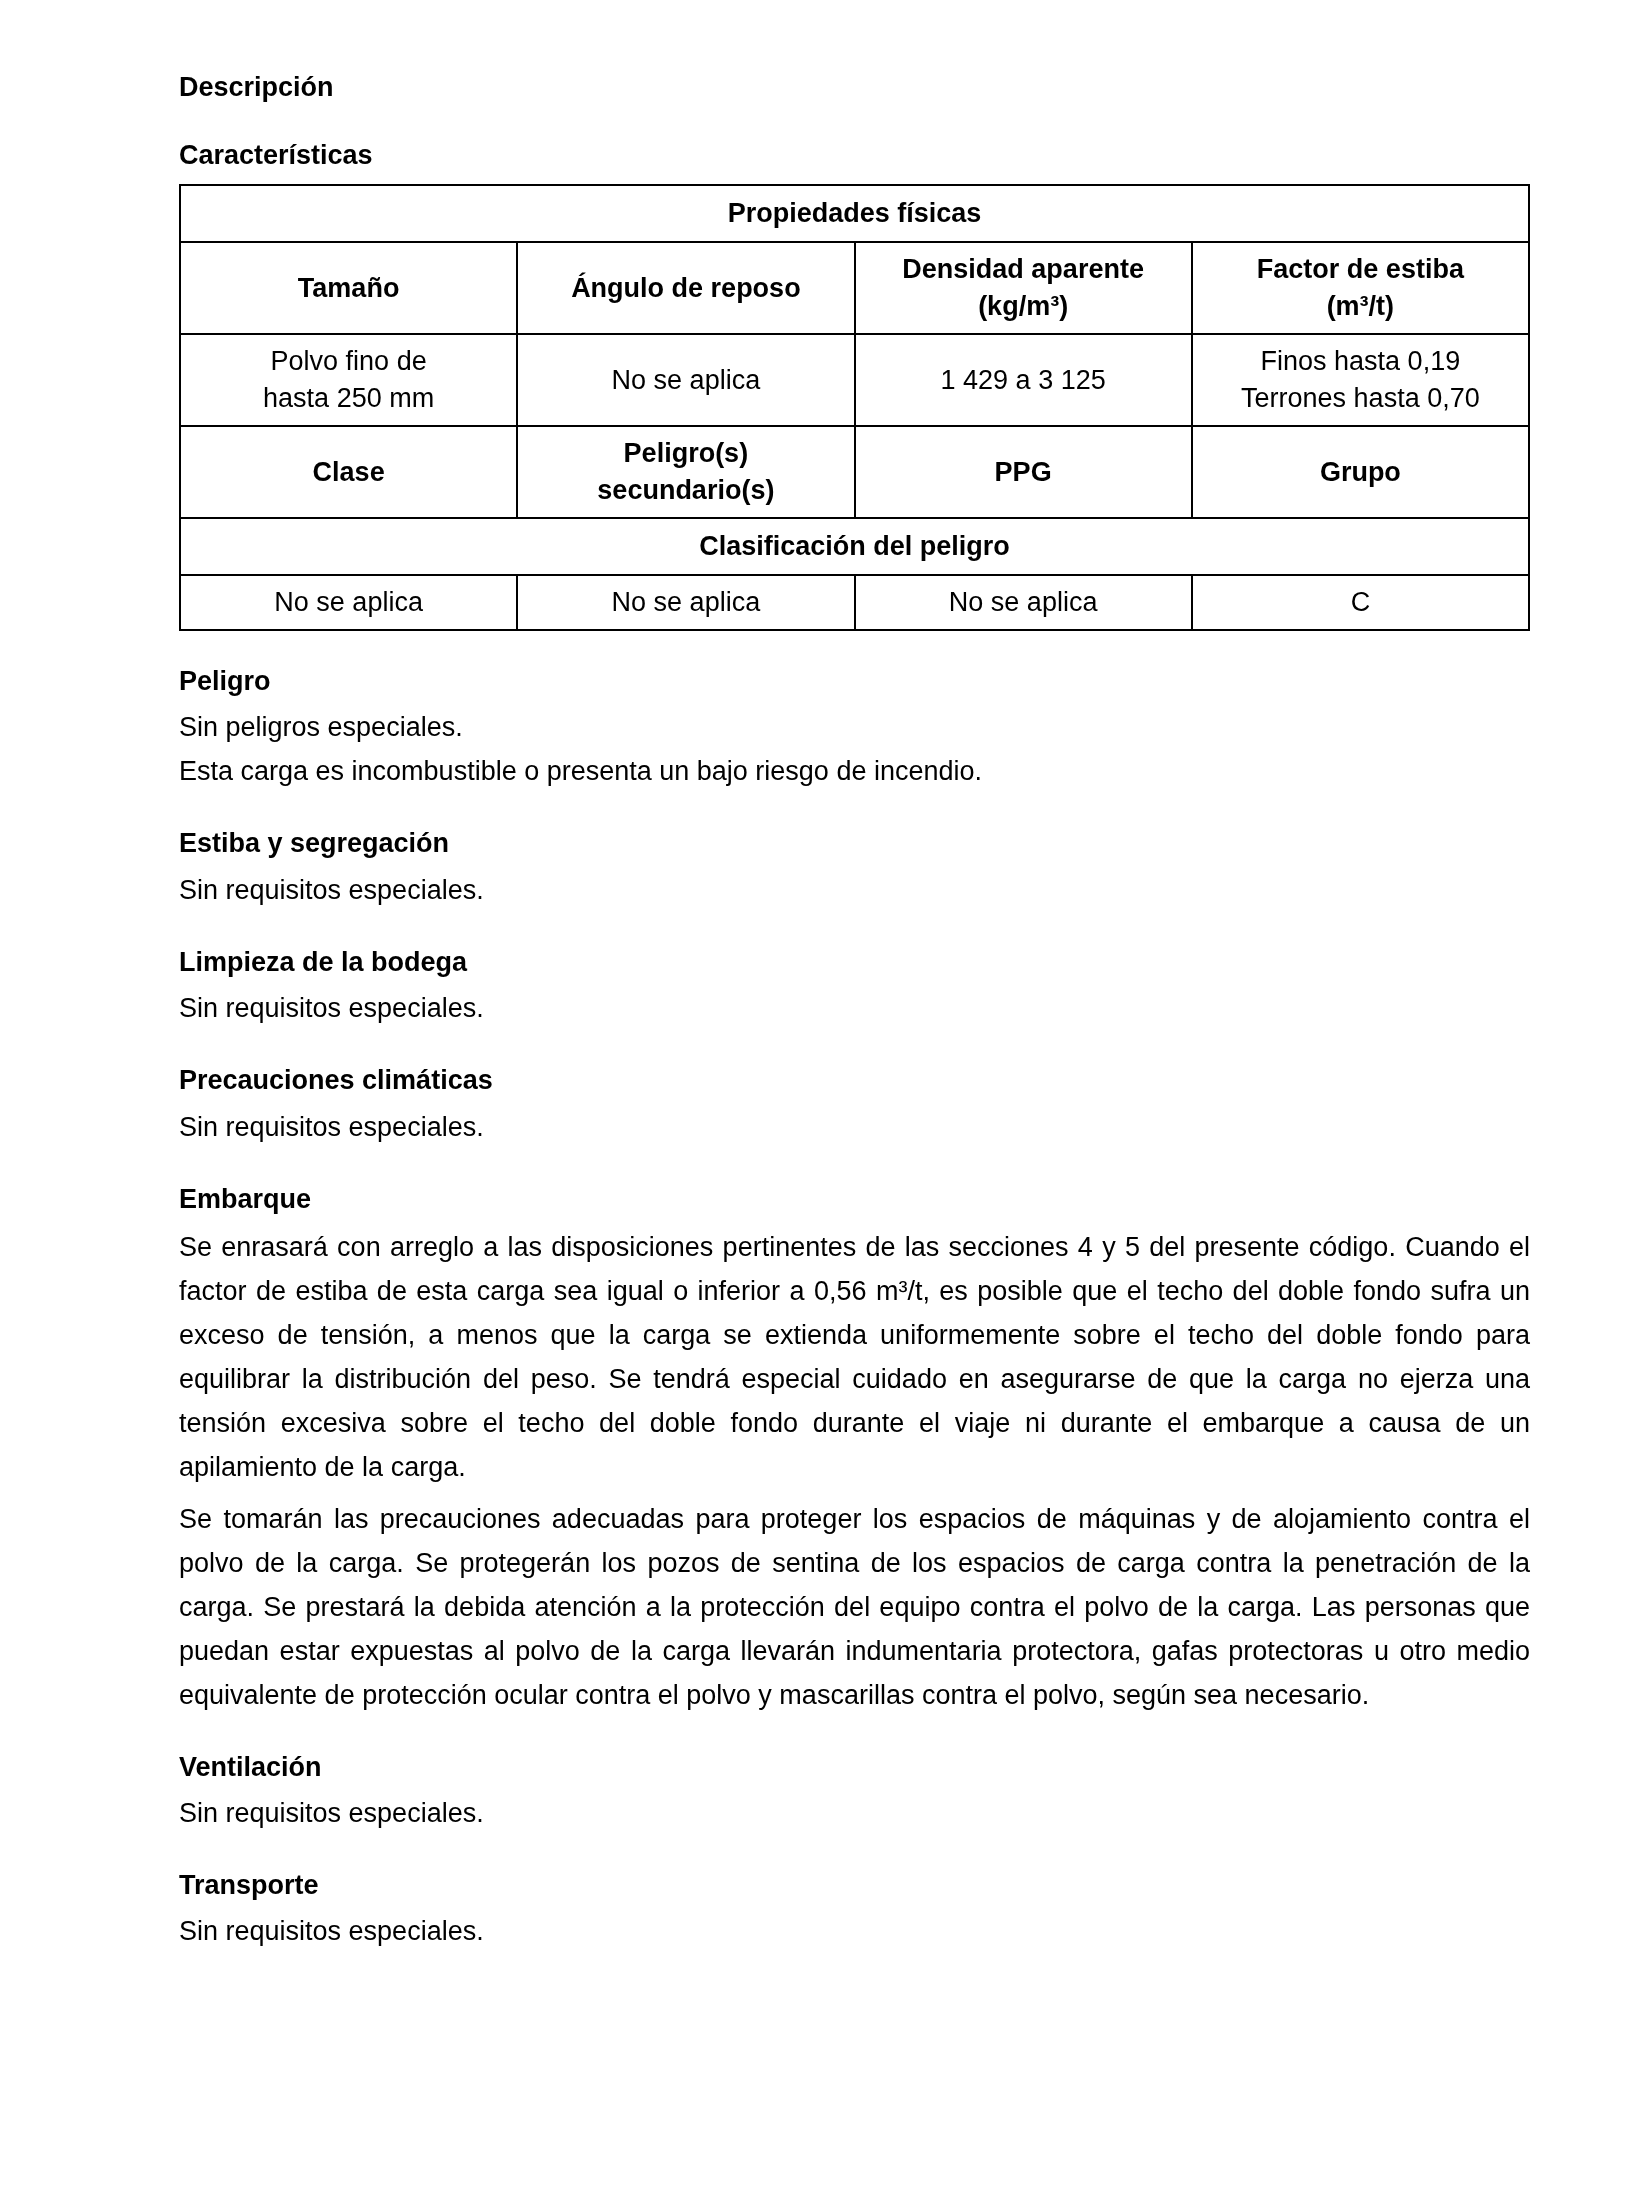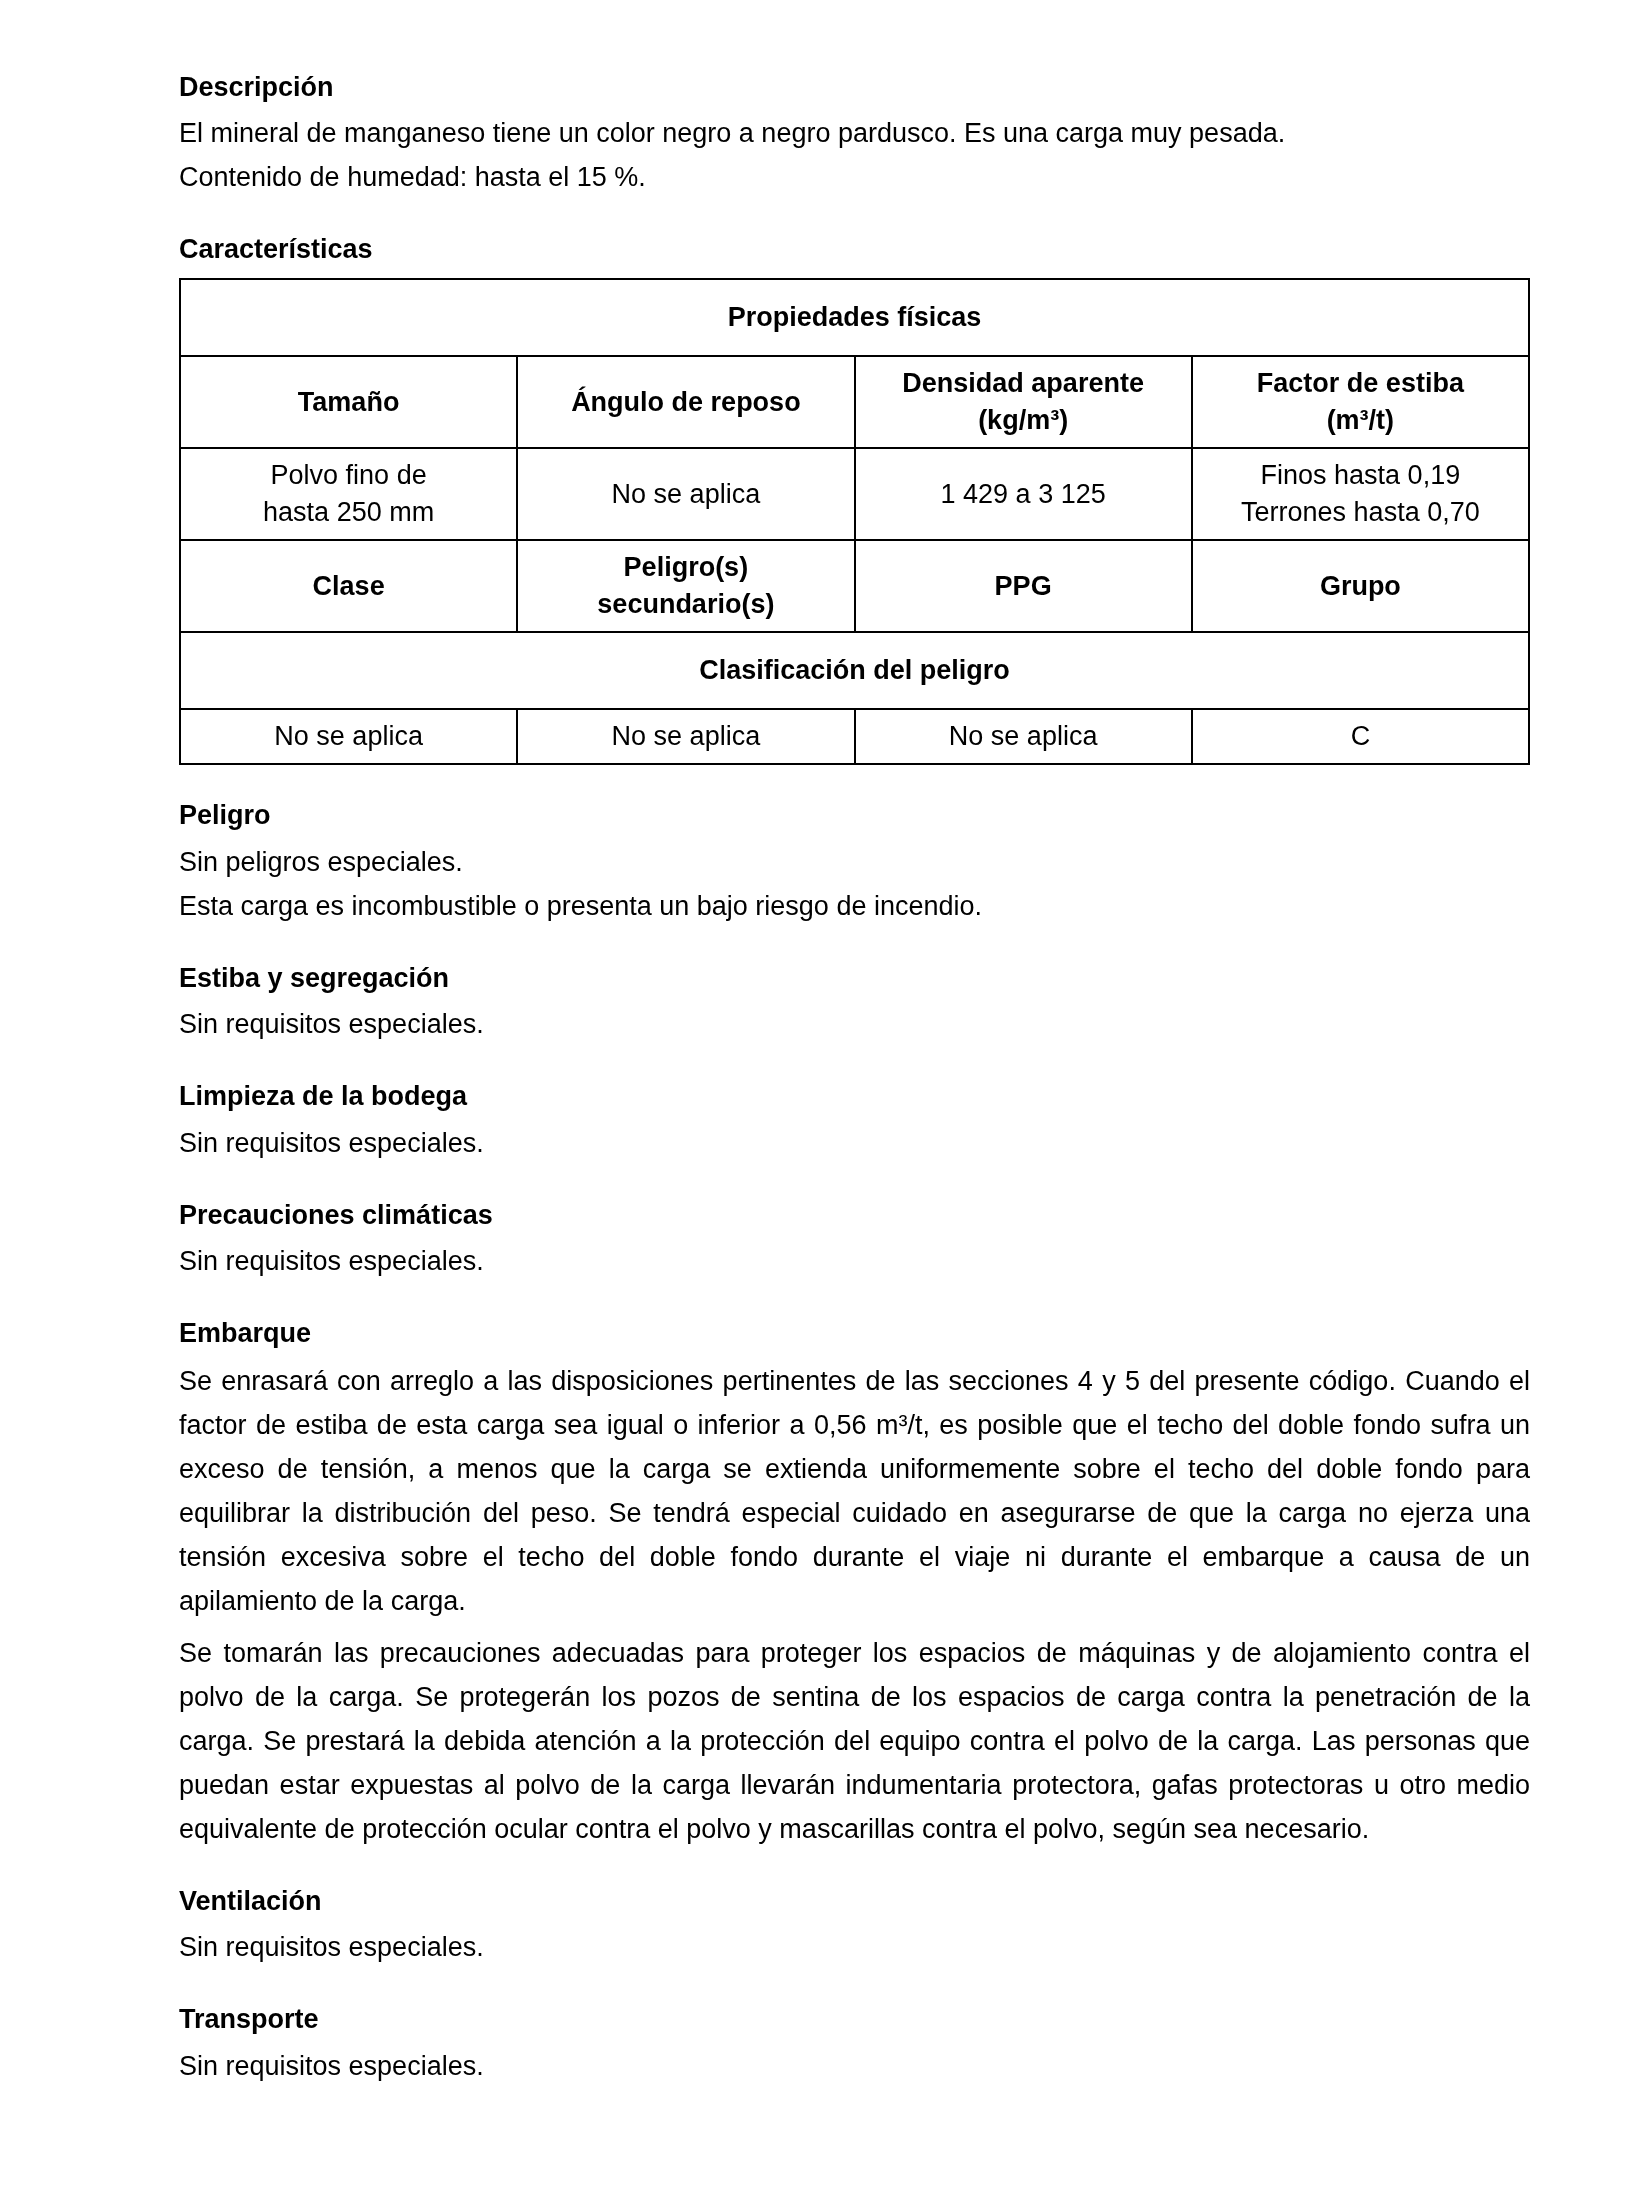--- a/index.html
+++ b/index.html
@@ -42,32 +42,30 @@
     border: 2.4px solid #000;
     font-size: 27px;
     line-height: 37px;
     text-align: center;
     vertical-align: middle;
     padding: 8px 11px;
     white-space: pre-line;
   }
   .props th { font-weight: bold; }
   .props td { font-weight: normal; }
-  .props .spanrow { padding: 19px 11px; }
+  .props .spanrow { padding: 9px 11px; }
   .props col { width: 25%; }
 </style>
 </head>
 <body>
 
 <div class="page">
 
 
   <h2 class="heading">Descripción</h2>
-  <p class="body prelines">El mineral de manganeso tiene un color negro a negro pardusco. Es una carga muy pesada.
-Contenido de humedad: hasta el 15 %.</p>
 
   <h2 class="heading">Características</h2>
 
   <table class="props">
     <colgroup>
         <col>
         <col>
         <col>
         <col>
       </colgroup>

